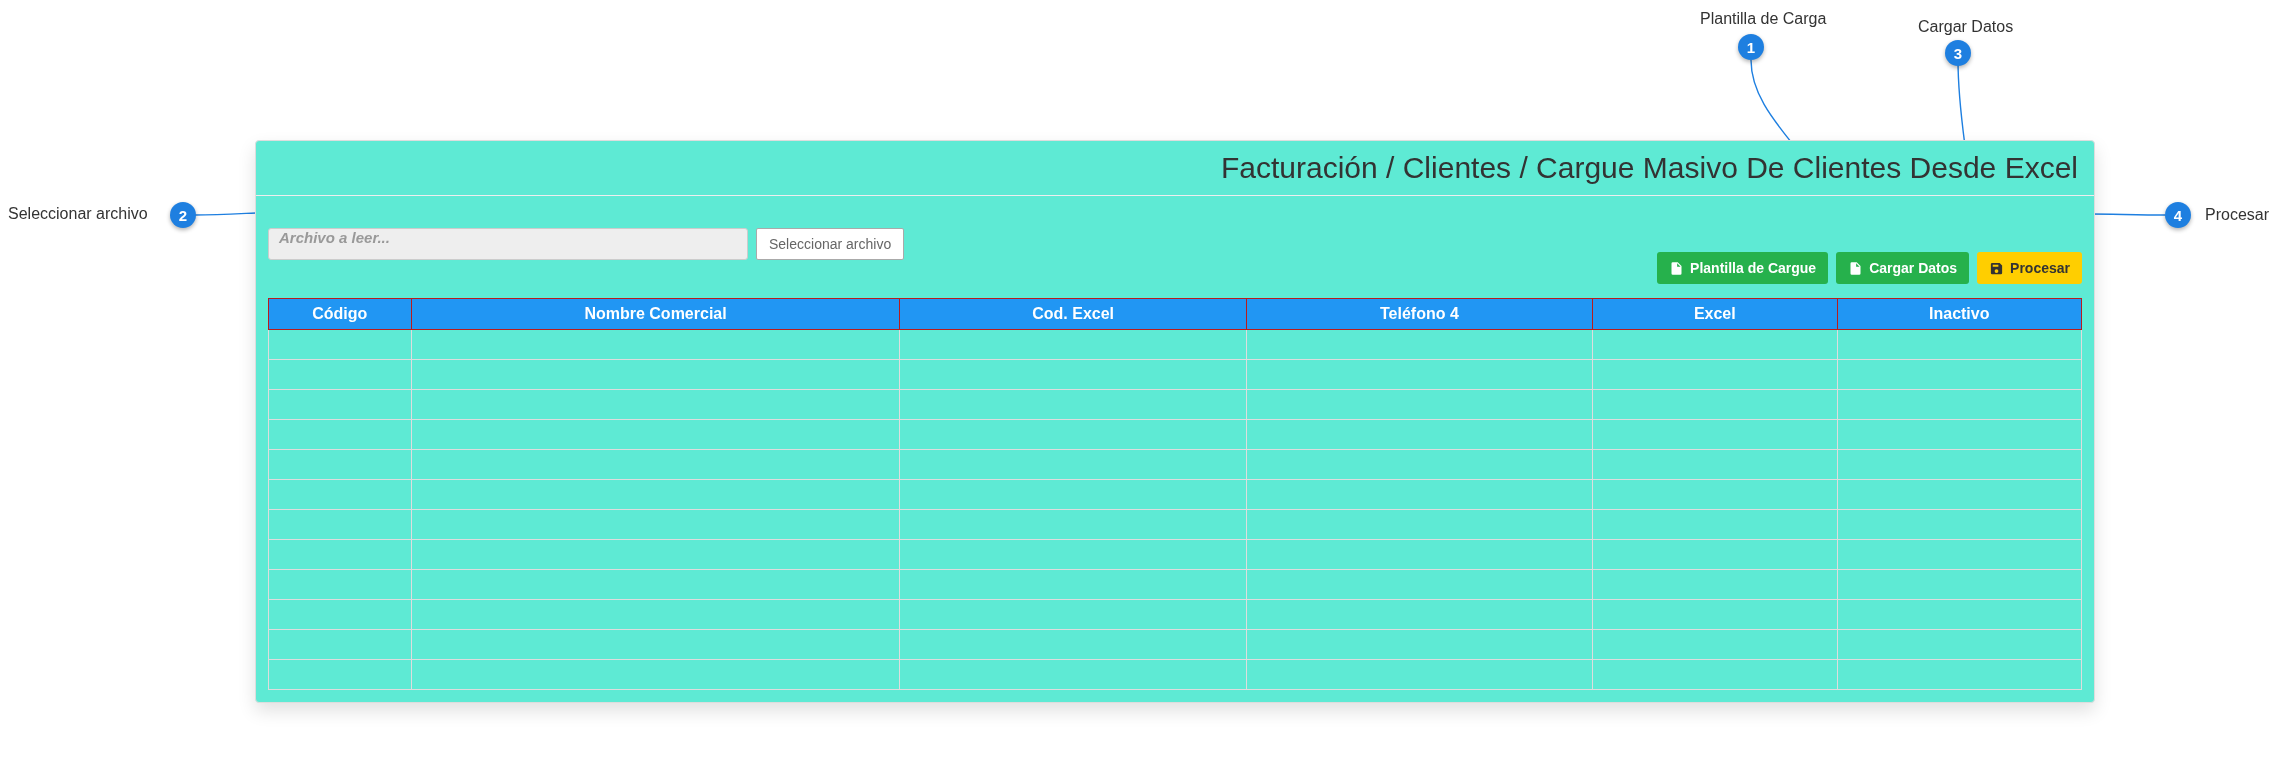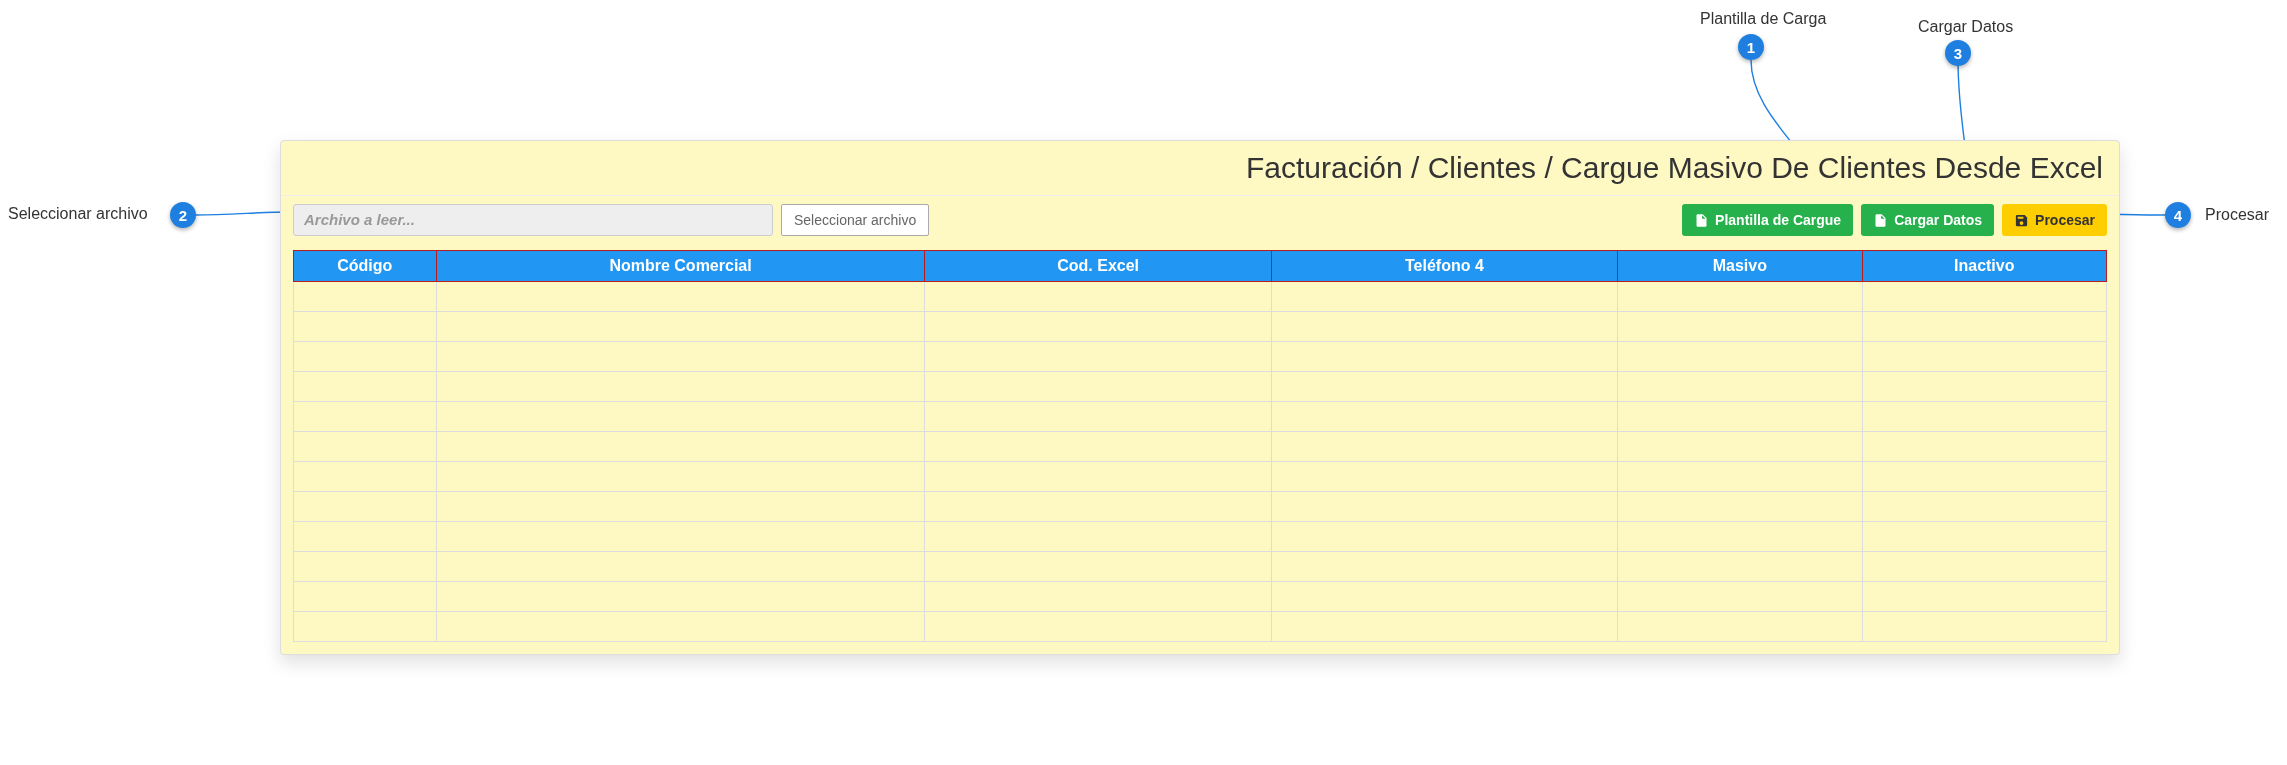--- a/index.html
+++ b/index.html
@@ -9,24 +9,24 @@
     width: 2287px;
     height: 765px;
     position: relative;
     font-size: 14px;
     color: #333;
   }
 
   
   .panel {
     position: absolute;
-    left: 280px;
+    left: 255px;
     top: 140px;
     width: 1840px;
-    background: #fef9c3;
+    background: #5eead4;
     border: 1px solid #ddd;
     border-radius: 4px;
     box-shadow: 0 8px 18px rgba(0,0,0,0.12);
   }
 
   .panel-header {
     text-align: right;
     padding: 10px 16px 10px 16px;
     border-bottom: 1px solid #eee;
   }
@@ -42,21 +42,21 @@
     align-items: center;
     gap: 8px;
   }
 
   .file-display {
     flex: 0 0 480px;
     height: 32px;
     background: #eeeeee;
     border: 1px solid #ccc;
     border-radius: 3px;
-    padding: 6px 10px;
+    padding: 0 10px;
     color: #999;
     font-style: italic;
     font-size: 15px;
     font-weight: 600;
   }
 
   .file-select-btn {
     height: 32px;
     padding: 0 12px;
     background: #fff;
@@ -74,20 +74,21 @@
     padding: 0 12px;
     border: none;
     border-radius: 3px;
     color: #fff;
     font-size: 14px;
     font-weight: 700;
     cursor: pointer;
     display: inline-flex;
     align-items: center;
     gap: 6px;
+    margin-top: 48px;
   }
   .btn-green { background: #26b14c; }
   .btn-yellow { background: #ffce00; color: #333; }
 
   .btn svg { width: 15px; height: 15px; }
 
   
   .grid {
     width: calc(100% - 24px);
     margin: 6px 12px 12px 12px;
@@ -225,21 +226,21 @@
       <col class="col-telefono">
         <col class="col-correo">
         <col class="col-inactivo">
     </colgroup>
     <thead>
       <tr>
         <th>Código</th>
         <th>Nombre Comercial</th>
         <th>Cod. Excel</th>
         <th>Teléfono 4</th>
-        <th>Masivo</th>
+        <th>Excel</th>
         <th>Inactivo</th>
       </tr>
     </thead>
     <tbody id="grid-body">
 
     <tr>
           <td></td>
           <td></td>
           <td></td>
           <td></td>

